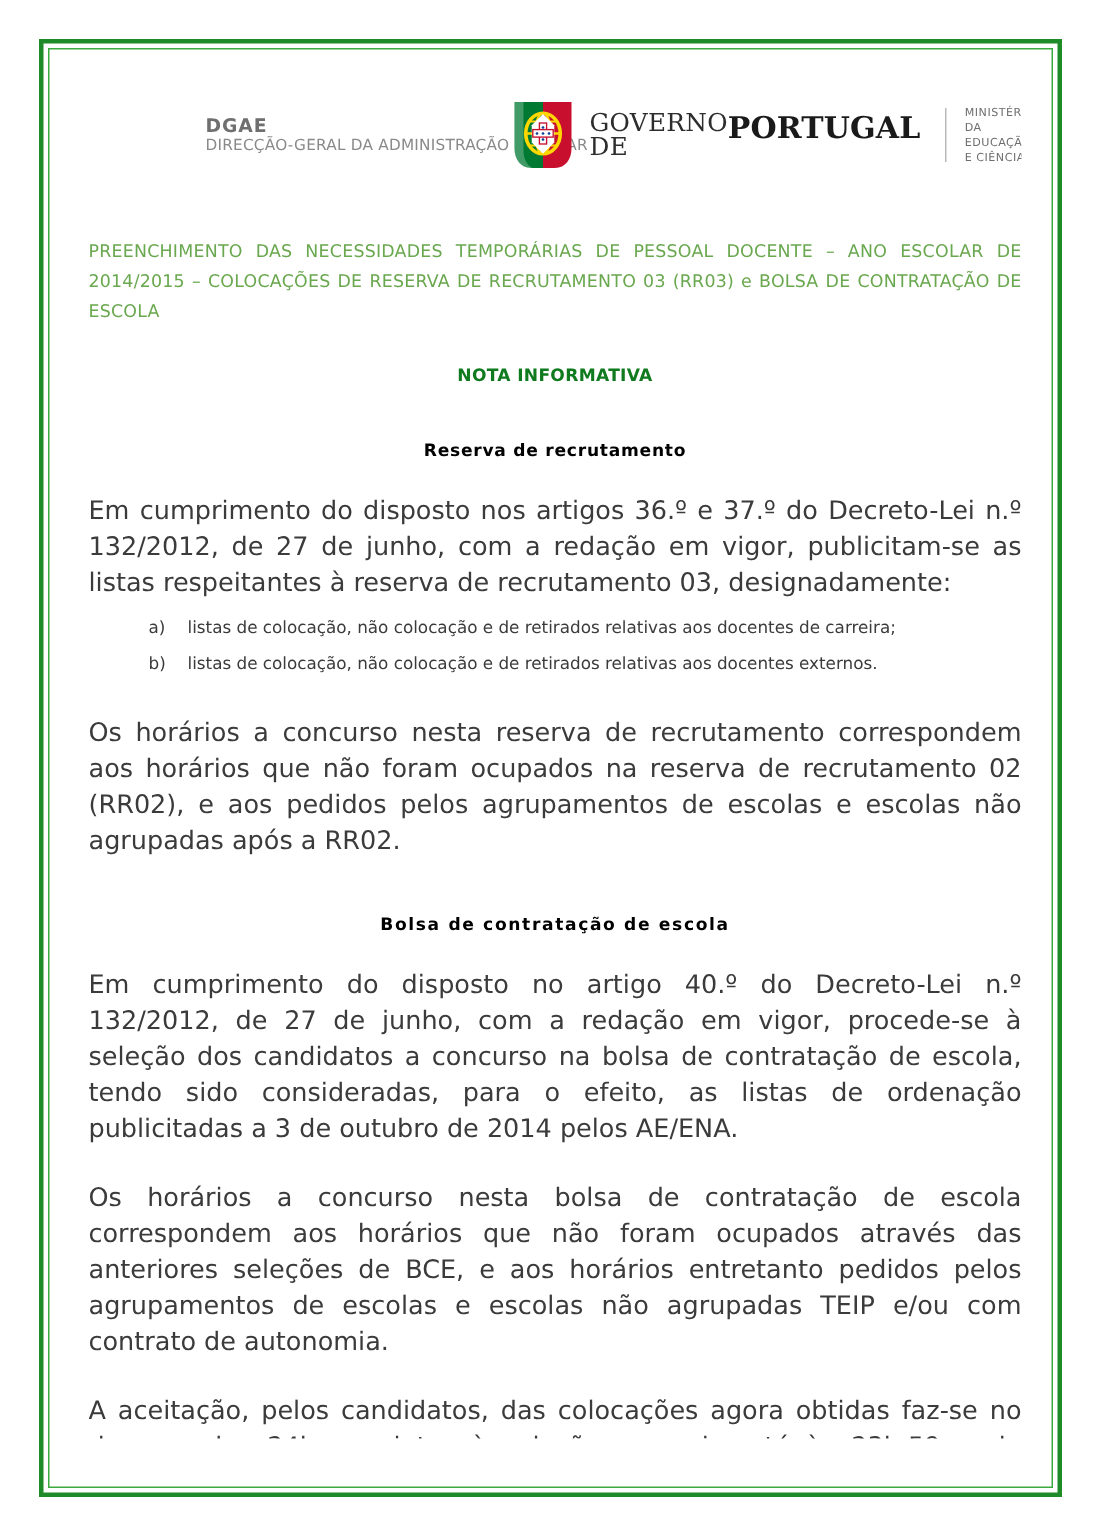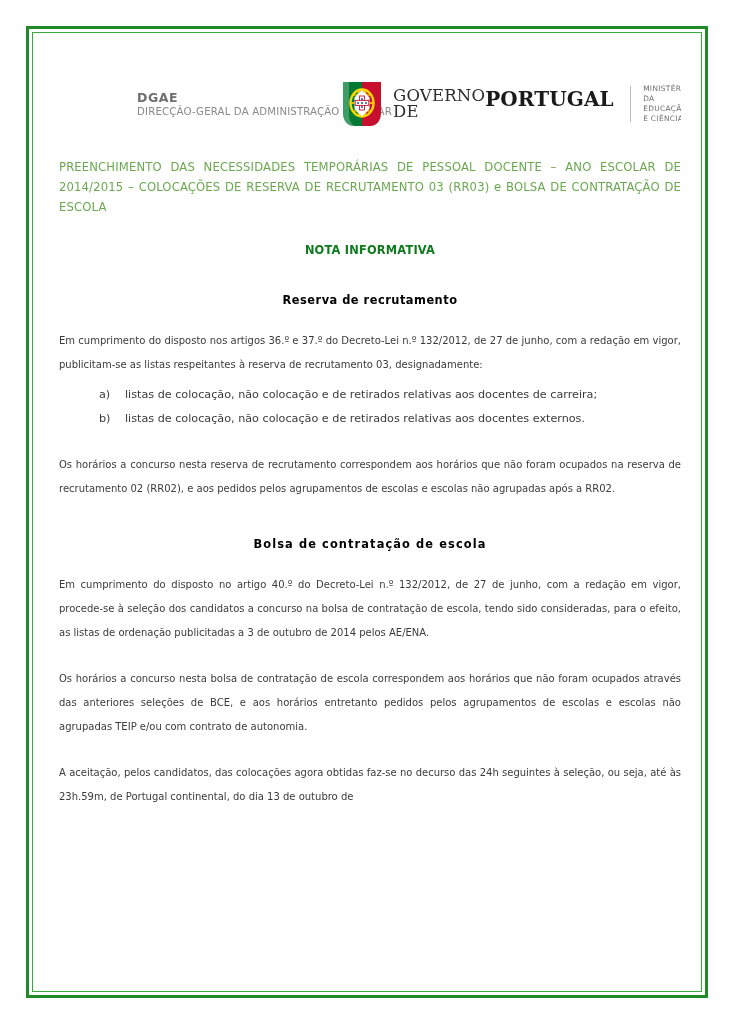--- a/index.html
+++ b/index.html
@@ -32,21 +32,21 @@
     top: 3px;
     right: 3px;
     bottom: 3px;
     border: 1px solid #3aa93f;
     box-sizing: border-box;
   }
 
   #page-content {
     position: absolute;
     left: 30px;
-    top: 32px;
+    top: 18px;
     width: 622px;
     height: 912px;
     box-sizing: border-box;
     overflow: hidden;
   }
 
   
   .header {
     display: flex;
     align-items: center;
@@ -117,21 +117,21 @@
     line-height: 10px;
     text-transform: uppercase;
   }
 
   
   .doc-title {
     color: #6aa84f;
     font-size: 11.6px;
     line-height: 20px;
     text-align: justify;
-    margin: 24px 0 0 0;
+    margin: 38px 0 0 0;
     letter-spacing: 0.15px;
   }
   .nota {
     color: #0f7a1e;
     font-weight: bold;
     font-size: 11.4px;
     text-align: center;
     margin: 26px 0 0 0;
     letter-spacing: 0.2px;
   }
@@ -141,21 +141,21 @@
     font-size: 11.4px;
     text-align: center;
     margin: 36px 0 0 0;
     letter-spacing: 0.5px;
   }
   .section-head.wide {
     letter-spacing: 1.1px;
   }
   p.body {
     color: #3b3b3b;
-    font-size: 10px;
+    font-size: 17px;
     line-height: 24px;
     text-align: justify;
     margin: 22px 0 0 0;
   }
   .em-italic { font-style: italic; }
 
   ol.alpha {
     margin: 6px 0 0 0;
     padding: 0 0 0 40px;
     list-style: none;

